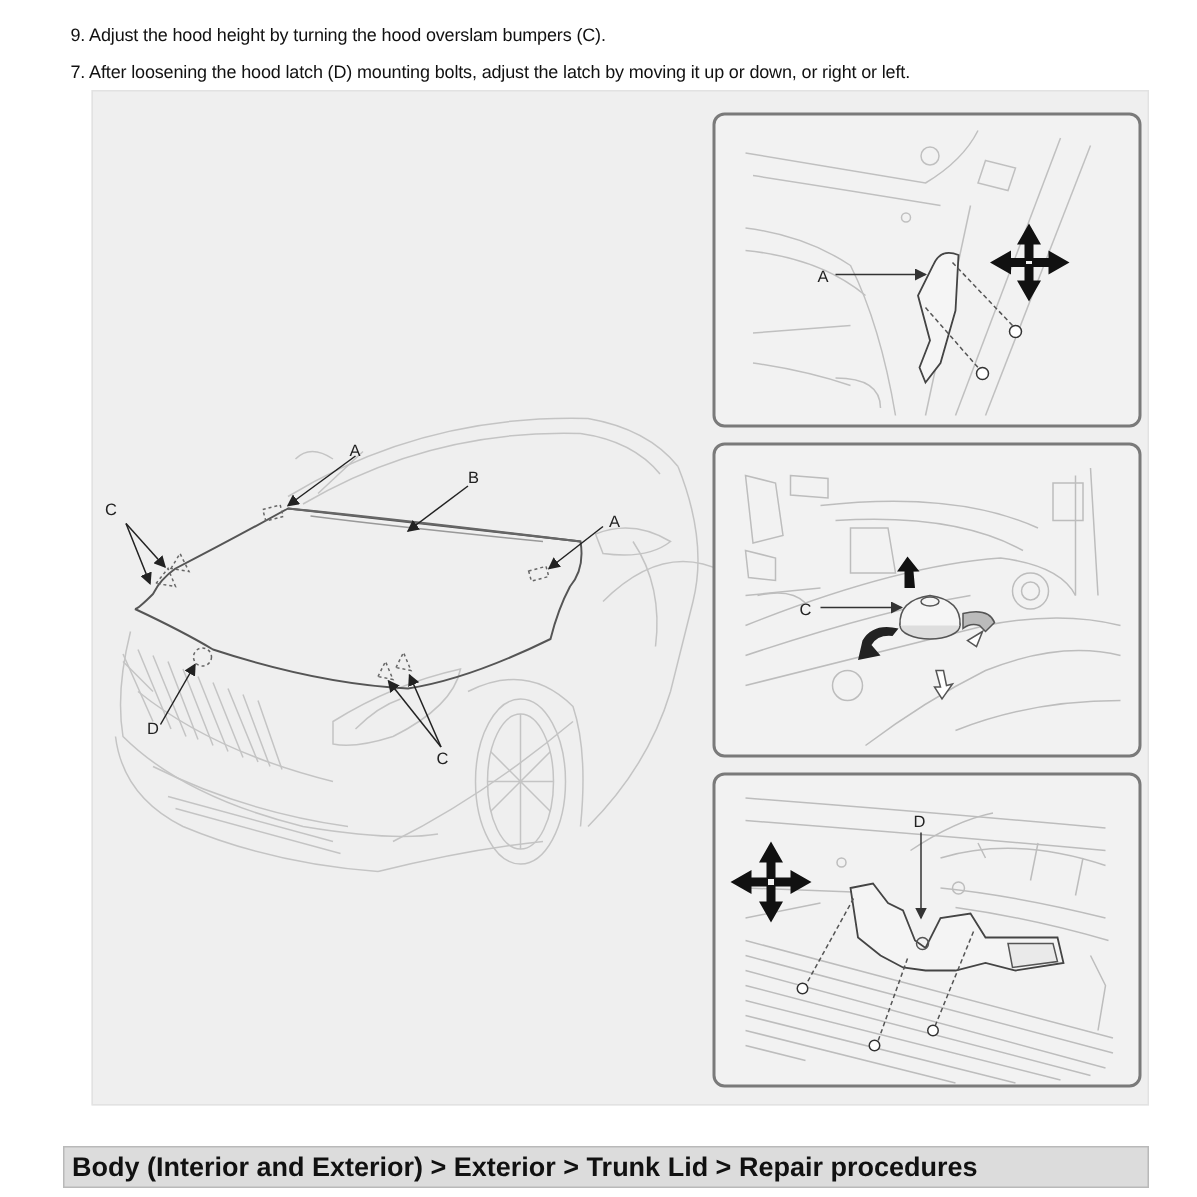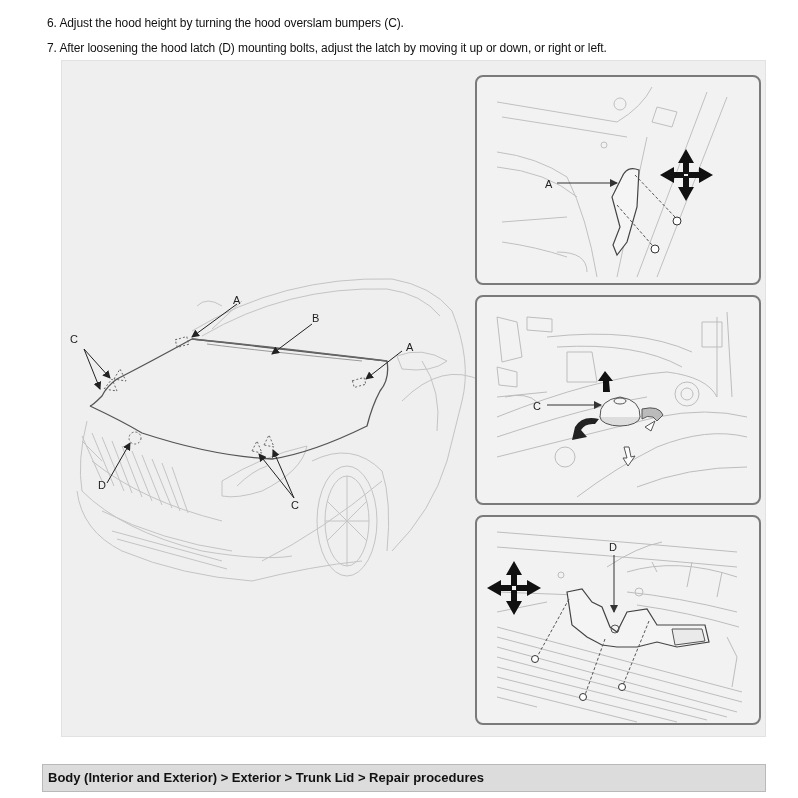--- a/index.html
+++ b/index.html
@@ -12,26 +12,26 @@
               background: #efefef; border: 1px solid #e2e2e2; box-sizing: border-box; }
     .figure svg { position: absolute; left: 0; top: 0; }
     .panel { position: absolute; background: #f2f2f2; border: 2px solid #7a7a7a; border-radius: 8px;
              box-sizing: border-box; overflow: hidden; }
     #panel-a { left: 413px; top: 14px; width: 286px; height: 210px; }
     #panel-c { left: 413px; top: 234px; width: 286px; height: 210px; }
     #panel-d { left: 413px; top: 454px; width: 286px; height: 210px; }
     .lbl { font-family: "Liberation Sans", sans-serif; font-size: 11px; fill: #222; }
     .breadcrumb { position: absolute; left: 42px; top: 764px; width: 724px; height: 28px;
                   background: #dcdcdc; border: 1px solid #b9b9b9; box-sizing: border-box;
-                  font-weight: bold; font-size: 13px; line-height: 26px; padding-left: 5px; white-space: nowrap; }
+                  font-weight: bold; font-size: 18px; line-height: 26px; padding-left: 5px; white-space: nowrap; }
   </style>
 </head>
 <body>
 
-<div id="step2" class="step">6. Adjust the hood height by turning the hood overslam bumpers (C).</div>
+<div id="step2" class="step">9. Adjust the hood height by turning the hood overslam bumpers (C).</div>
 <div id="step3" class="step">7. After loosening the hood latch (D) mounting bolts, adjust the latch by moving it up or down, or right or left.</div>
 
 <div class="figure">
 
   <svg width="705" height="677">
     <defs>
       <marker id="ah" markerWidth="8" markerHeight="8" refX="7" refY="4" orient="auto">
         <path d="M0,0 L8,4 L0,8 Z" fill="#222"></path>
       </marker>
     </defs>

